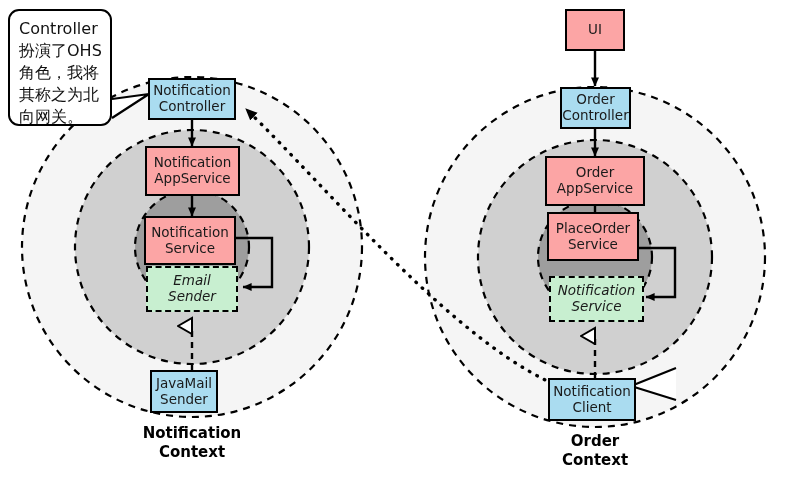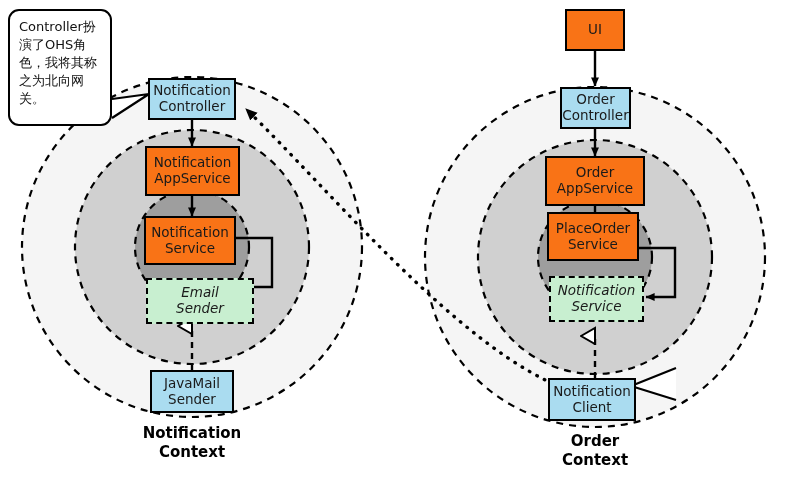--- a/index.html
+++ b/index.html
@@ -23,21 +23,21 @@
     height: 489px;
   }
   .ring-outer { fill: #f5f5f5; stroke: #000000; stroke-width: 2.2; stroke-dasharray: 7 6; }
   .ring-mid   { fill: #d0d0d0; stroke: #000000; stroke-width: 2.2; stroke-dasharray: 7 6; }
   .ring-inner { fill: #9e9e9e; stroke: #000000; stroke-width: 2.2; stroke-dasharray: 7 6; }
 
   .node-box {
     position: absolute;
     box-sizing: border-box;
     border: 2px solid #000000;
-    background: #f97316;
+    background: #fca5a5;
     display: flex;
     flex-direction: column;
     align-items: center;
     justify-content: center;
     text-align: center;
     font-size: 13.5px;
     line-height: 1.18;
     color: #1a1a1a;
     white-space: pre-line;
   }
@@ -55,21 +55,21 @@
     line-height: 1.25;
     color: #000000;
     white-space: pre-line;
   }
   .callout {
     position: absolute;
     box-sizing: border-box;
     background: #ffffff;
     border: 2px solid #000000;
     border-radius: 11px;
-    font-size: 13px;
+    font-size: 16px;
     line-height: 1.38;
     color: #111111;
     padding: 7px 8px 6px 9px;
     z-index: 5;
   }
 </style>
 </head>
 <body>
 
 <div id="canvas">
@@ -124,24 +124,24 @@
 
   <div class="node-box node-blue" style="left:148px; top:78px; width:88px; height:42px;">Notification
 Controller</div>
 
   <div class="node-box" style="left:145px; top:146px; width:95px; height:50px;">Notification
 AppService</div>
 
   <div class="node-box" style="left:144px; top:216px; width:92px; height:49px;">Notification
 Service</div>
 
-  <div class="node-box node-green" style="left:146px; top:278px; width:108px; height:46px;">Email
+  <div class="node-box node-green" style="left:146px; top:266px; width:92px; height:46px;">Email
 Sender</div>
 
-  <div class="node-box node-blue" style="left:150px; top:370px; width:84px; height:43px;">JavaMail
+  <div class="node-box node-blue" style="left:150px; top:370px; width:68px; height:43px;">JavaMail
 Sender</div>
 
   <div class="ctx-label" style="left:112px; top:424px; width:160px;">Notification
 Context</div>
 
   <div class="node-box" style="left:565px; top:9px; width:60px; height:42px;">UI</div>
 
   <div class="node-box node-blue" style="left:560px; top:87px; width:71px; height:42px;">Order
 Controller</div>
 

